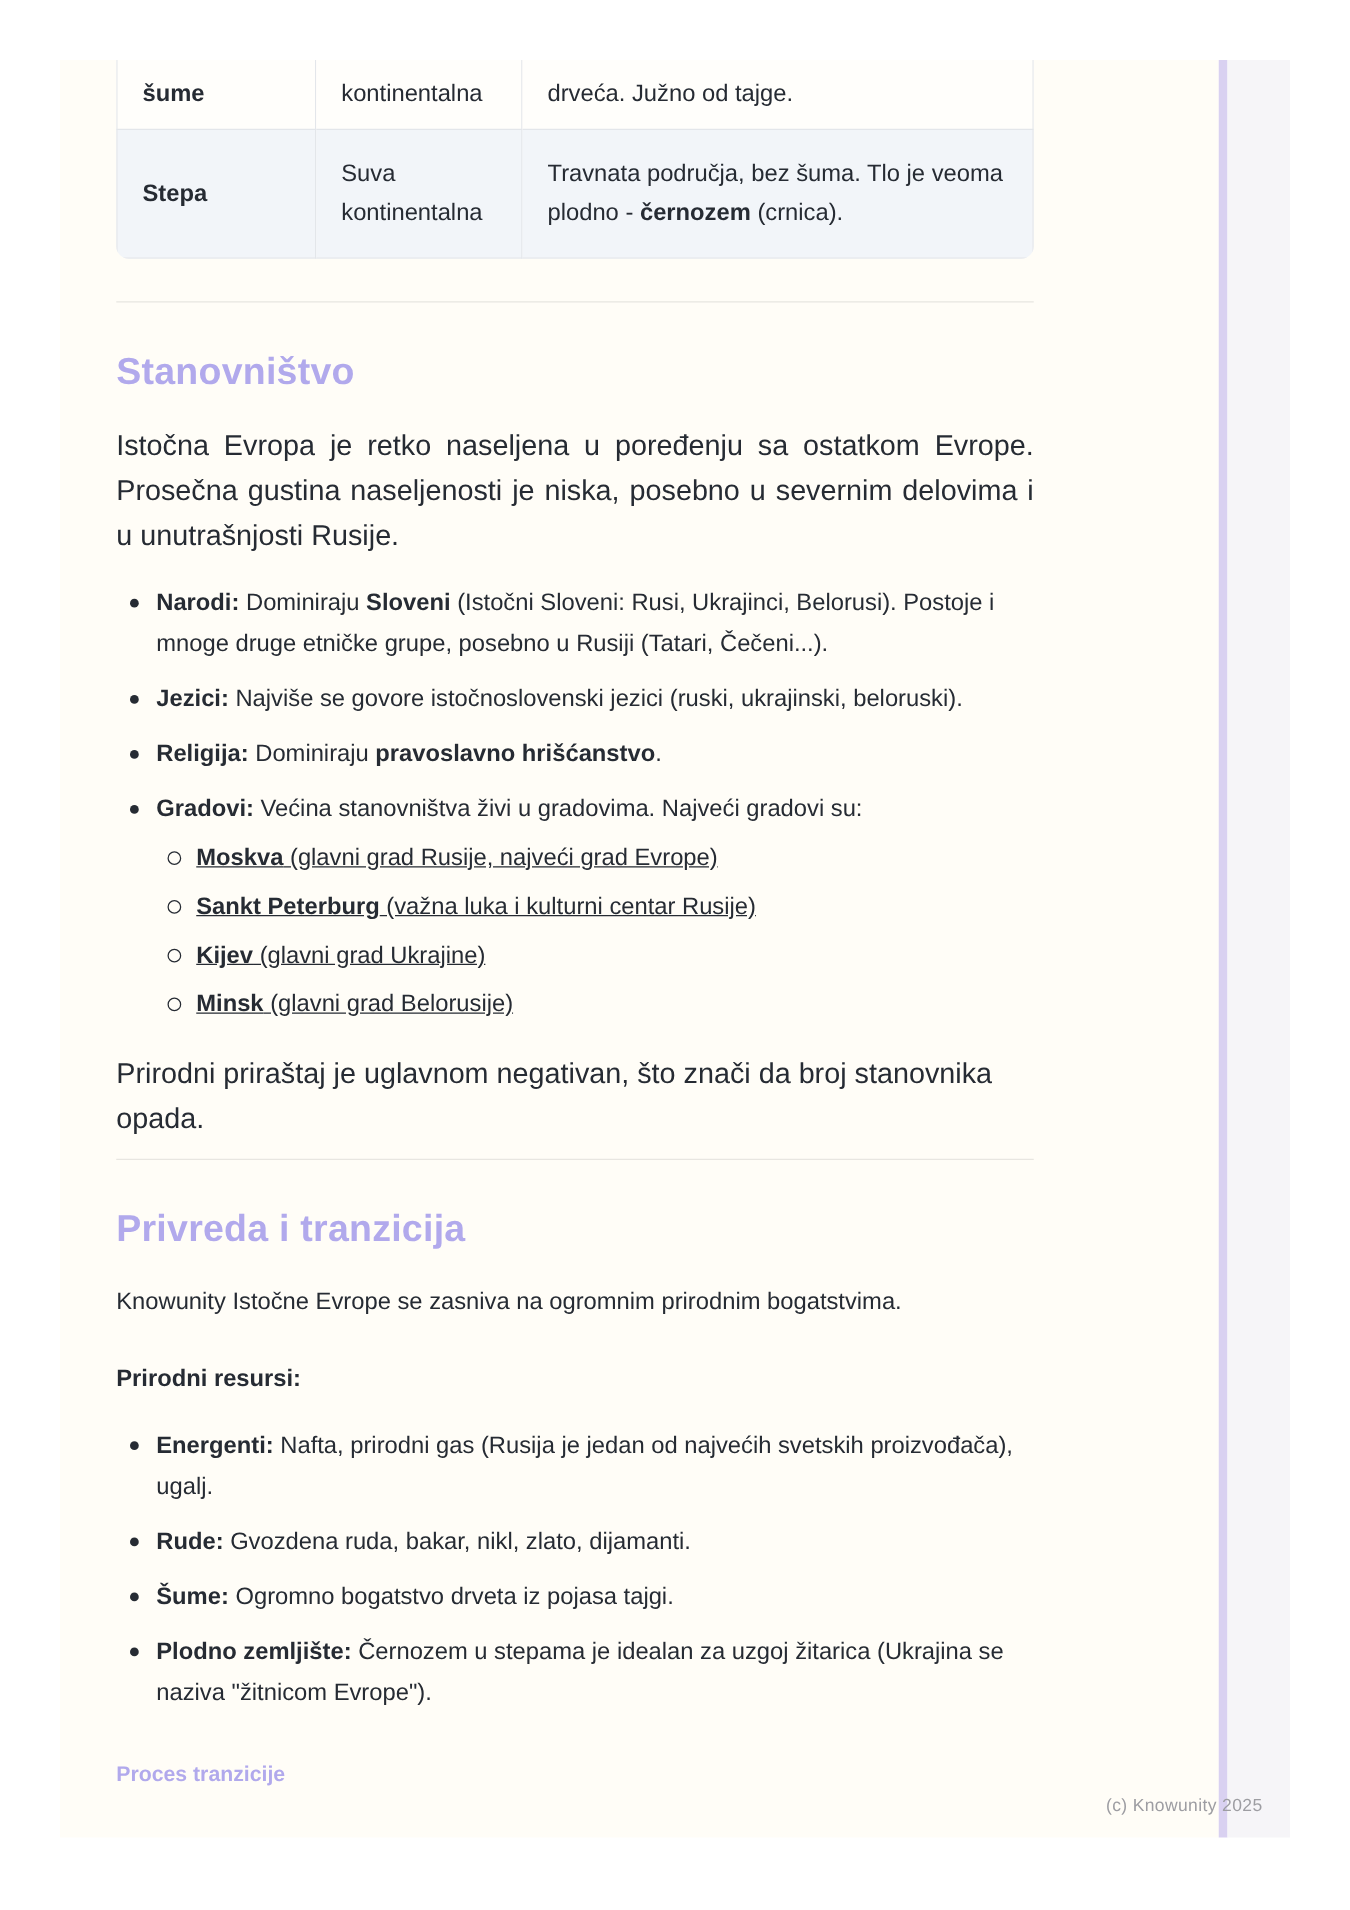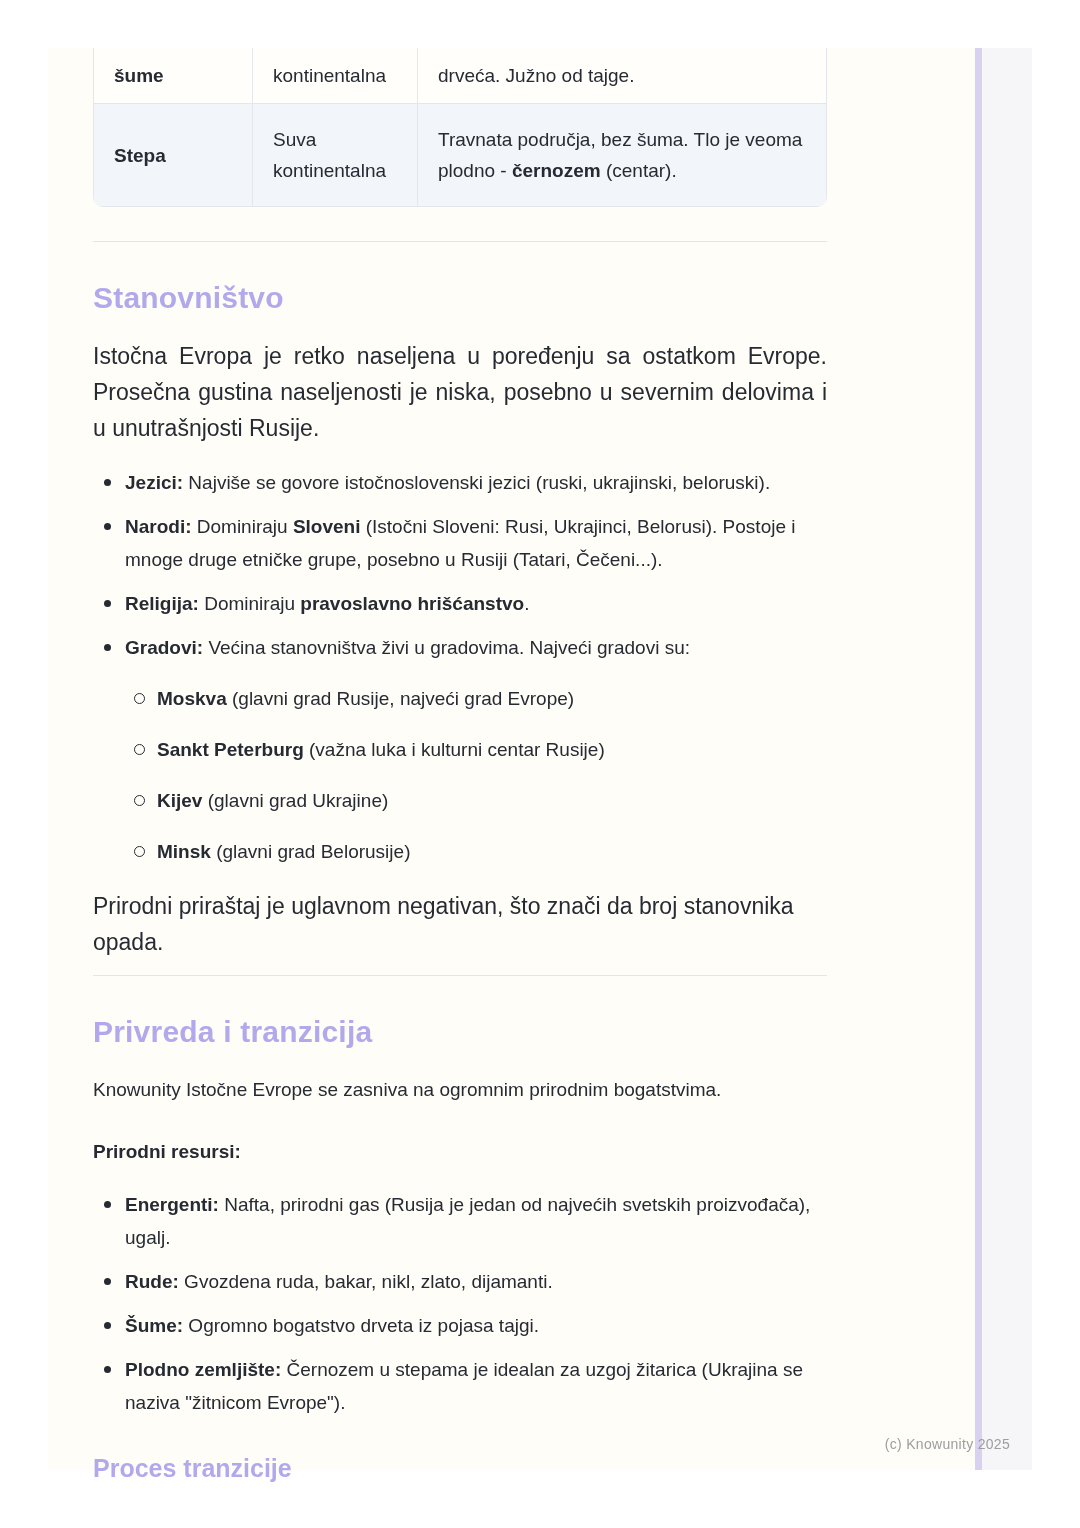--- a/index.html
+++ b/index.html
@@ -54,42 +54,42 @@
   hr.divider {
     border:none; border-top:1.5px solid #e8e6e1;
     width:734px; margin:34px 0 0 0;
   }
   hr.divider2 { margin-top:15px; }
   h2.section {
     margin:38px 0 0; font-size:30px; line-height:36px;
     font-weight:700; color:#b1a9ec; letter-spacing:0.2px;
   }
   h3.subsection {
-    margin:34px 0 0; font-size:25px; line-height:30px;
+    margin:34px 0 0; font-size:17px; line-height:30px;
     font-weight:700; color:#b1a9ec;
   }
 
   
   p.body { margin:22px 0 0; font-size:23px; line-height:36px; text-align:justify; }
   p.outro { margin:20px 0 0; text-align:left; }
   p.plain { margin:22px 0 0; font-size:19px; line-height:36px; }
   p.label-bold { margin:26px 0 0; font-size:19px; line-height:36px; font-weight:700; }
   .b { font-weight:700; }
 
   
   ul.main { margin:20px 0 0; list-style:none; font-size:19px; line-height:33px; }
   ul.main > li { position:relative; padding-left:32px; margin-top:11px; }
   ul.main > li:first-child { margin-top:0; }
   ul.main > li::before {
     content:""; position:absolute; left:11px; top:13px;
     width:7px; height:7px; border-radius:50%; background:#262b33;
   }
   ul.resources { margin-top:18px; }
   ul.sub { margin:6px 0 0; list-style:none; }
-  ul.sub > li { position:relative; padding-left:32px; margin-top:18px; }
+  ul.sub > li { position:relative; padding-left:32px; margin-top:6px;text-decoration:underline; }
   ul.sub > li::before {
     content:""; position:absolute; left:9px; top:11px;
     width:9px; height:9px; border-radius:50%;
     border:1.5px solid #262b33; background:transparent;
   }
 
   .watermark {
     position:absolute; top:1436px; right:70px;
     font-size:14px; line-height:16px; color:#9d9da2;
     letter-spacing:0.3px; z-index:5;
@@ -110,34 +110,34 @@
           </colgroup>
         <tbody>
           <tr>
             <td><span><span class="b">šume</span></span></td>
             <td><span><span>kontinentalna</span></span></td>
             <td><span><span>drveća. Južno od tajge.</span></span></td>
           </tr>
           <tr class="alt">
             <td><span><span class="b">Stepa</span></span></td>
             <td><span><span>Suva kontinentalna</span></span></td>
-            <td><span><span>Travnata područja, bez šuma. Tlo je veoma plodno - </span><span class="b">černozem</span><span> (centar).</span></span></td>
+            <td><span><span>Travnata područja, bez šuma. Tlo je veoma plodno - </span><span class="b">černozem</span><span> (crnica).</span></span></td>
           </tr>
         </tbody>
       </table>
     </div>
 
     <hr class="divider">
 
     <h2 class="section">Stanovništvo</h2>
     <p class="body">Istočna Evropa je retko naseljena u poređenju sa ostatkom Evrope. Prosečna gustina naseljenosti je niska, posebno u severnim delovima i u unutrašnjosti Rusije.</p>
 
     <ul class="main">
+      <li><span class="b">Narodi:</span><span> Dominiraju </span><span class="b">Sloveni</span><span> (Istočni Sloveni: Rusi, Ukrajinci, Belorusi). Postoje i mnoge druge etničke grupe, posebno u Rusiji (Tatari, Čečeni...).</span></li>
       <li><span class="b">Jezici:</span><span> Najviše se govore istočnoslovenski jezici (ruski, ukrajinski, beloruski).</span></li>
-      <li><span class="b">Narodi:</span><span> Dominiraju </span><span class="b">Sloveni</span><span> (Istočni Sloveni: Rusi, Ukrajinci, Belorusi). Postoje i mnoge druge etničke grupe, posebno u Rusiji (Tatari, Čečeni...).</span></li>
       <li><span class="b">Religija:</span><span> Dominiraju </span><span class="b">pravoslavno hrišćanstvo</span><span>.</span></li>
       <li>
         <span><span class="b">Gradovi:</span><span> Većina stanovništva živi u gradovima. Najveći gradovi su:</span></span>
         <ul class="sub">
           <li><span class="b">Moskva</span><span> (glavni grad Rusije, najveći grad Evrope)</span></li>
           <li><span class="b">Sankt Peterburg</span><span> (važna luka i kulturni centar Rusije)</span></li>
           <li><span class="b">Kijev</span><span> (glavni grad Ukrajine)</span></li>
           <li><span class="b">Minsk</span><span> (glavni grad Belorusije)</span></li>
         </ul>
       </li>

